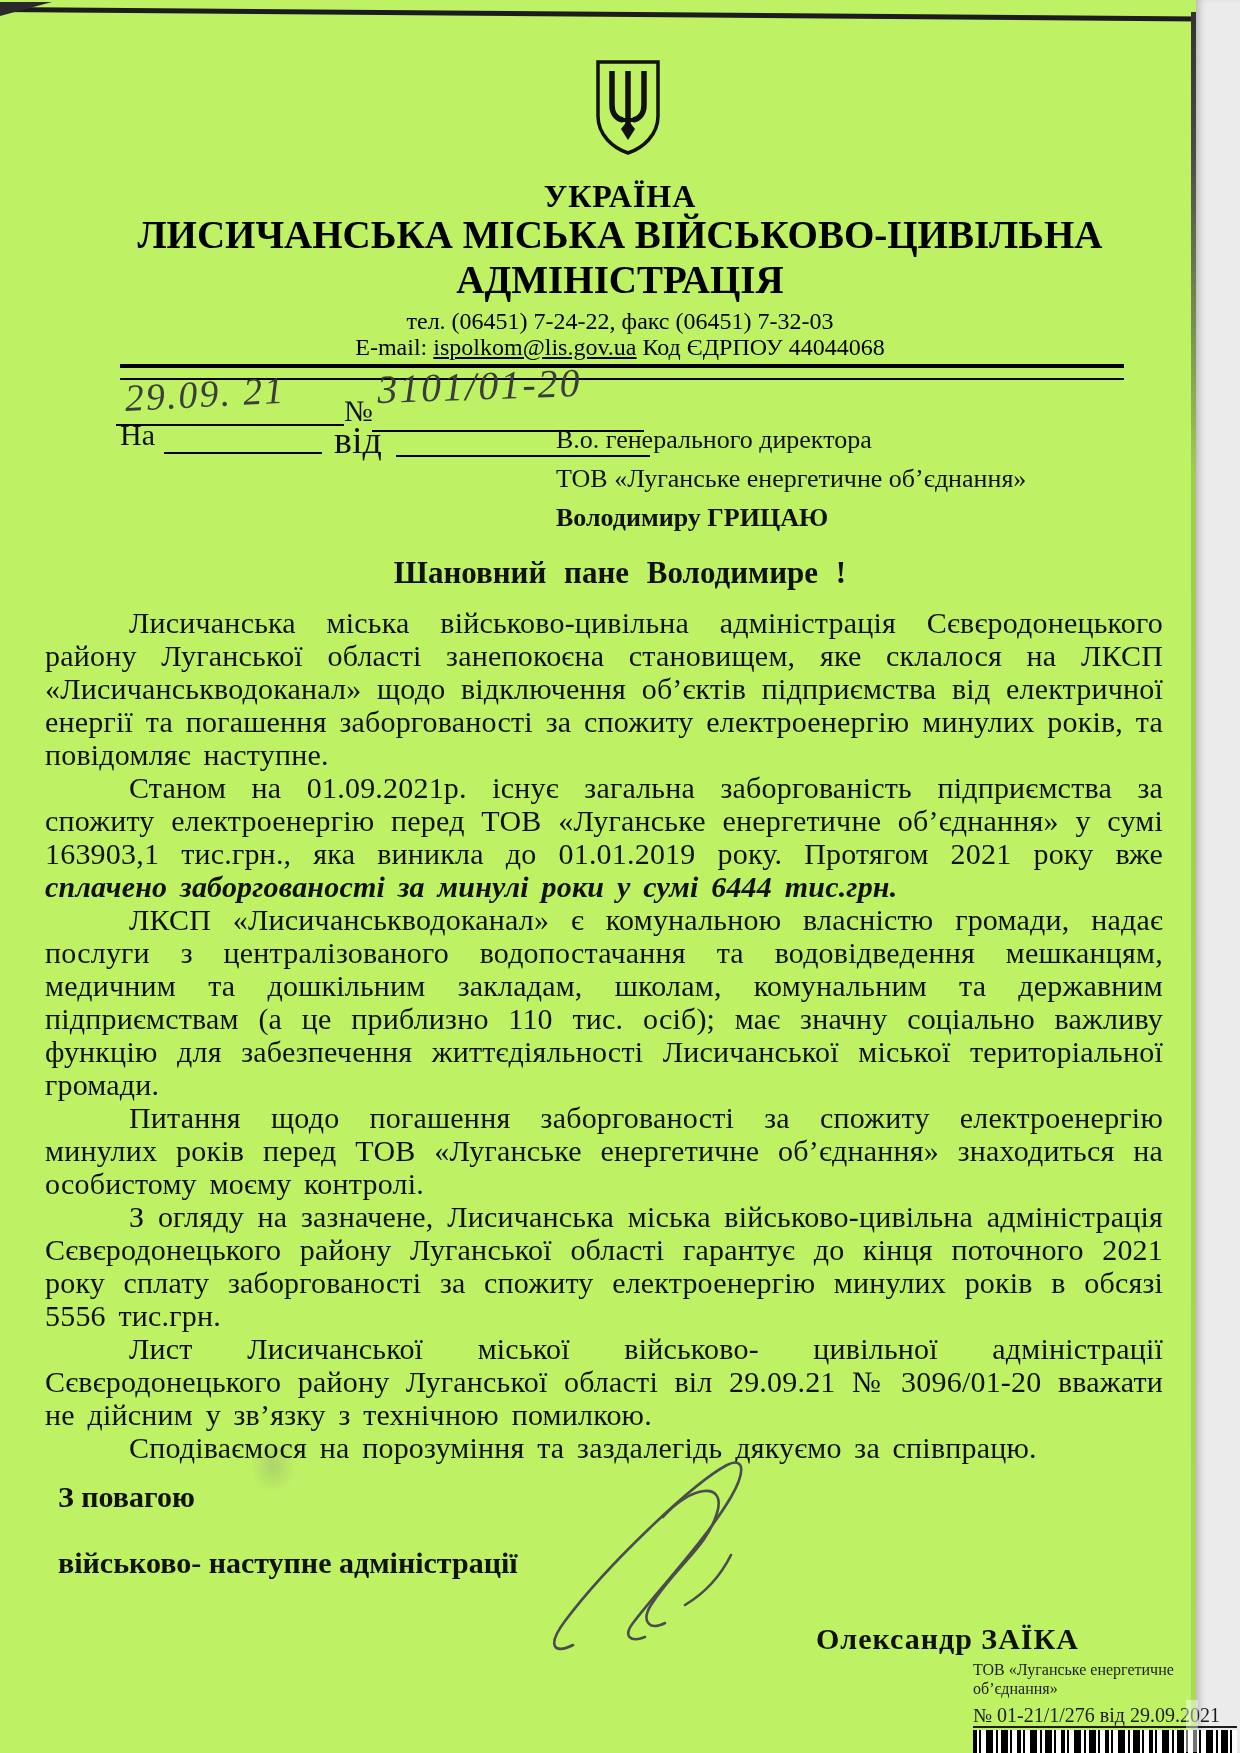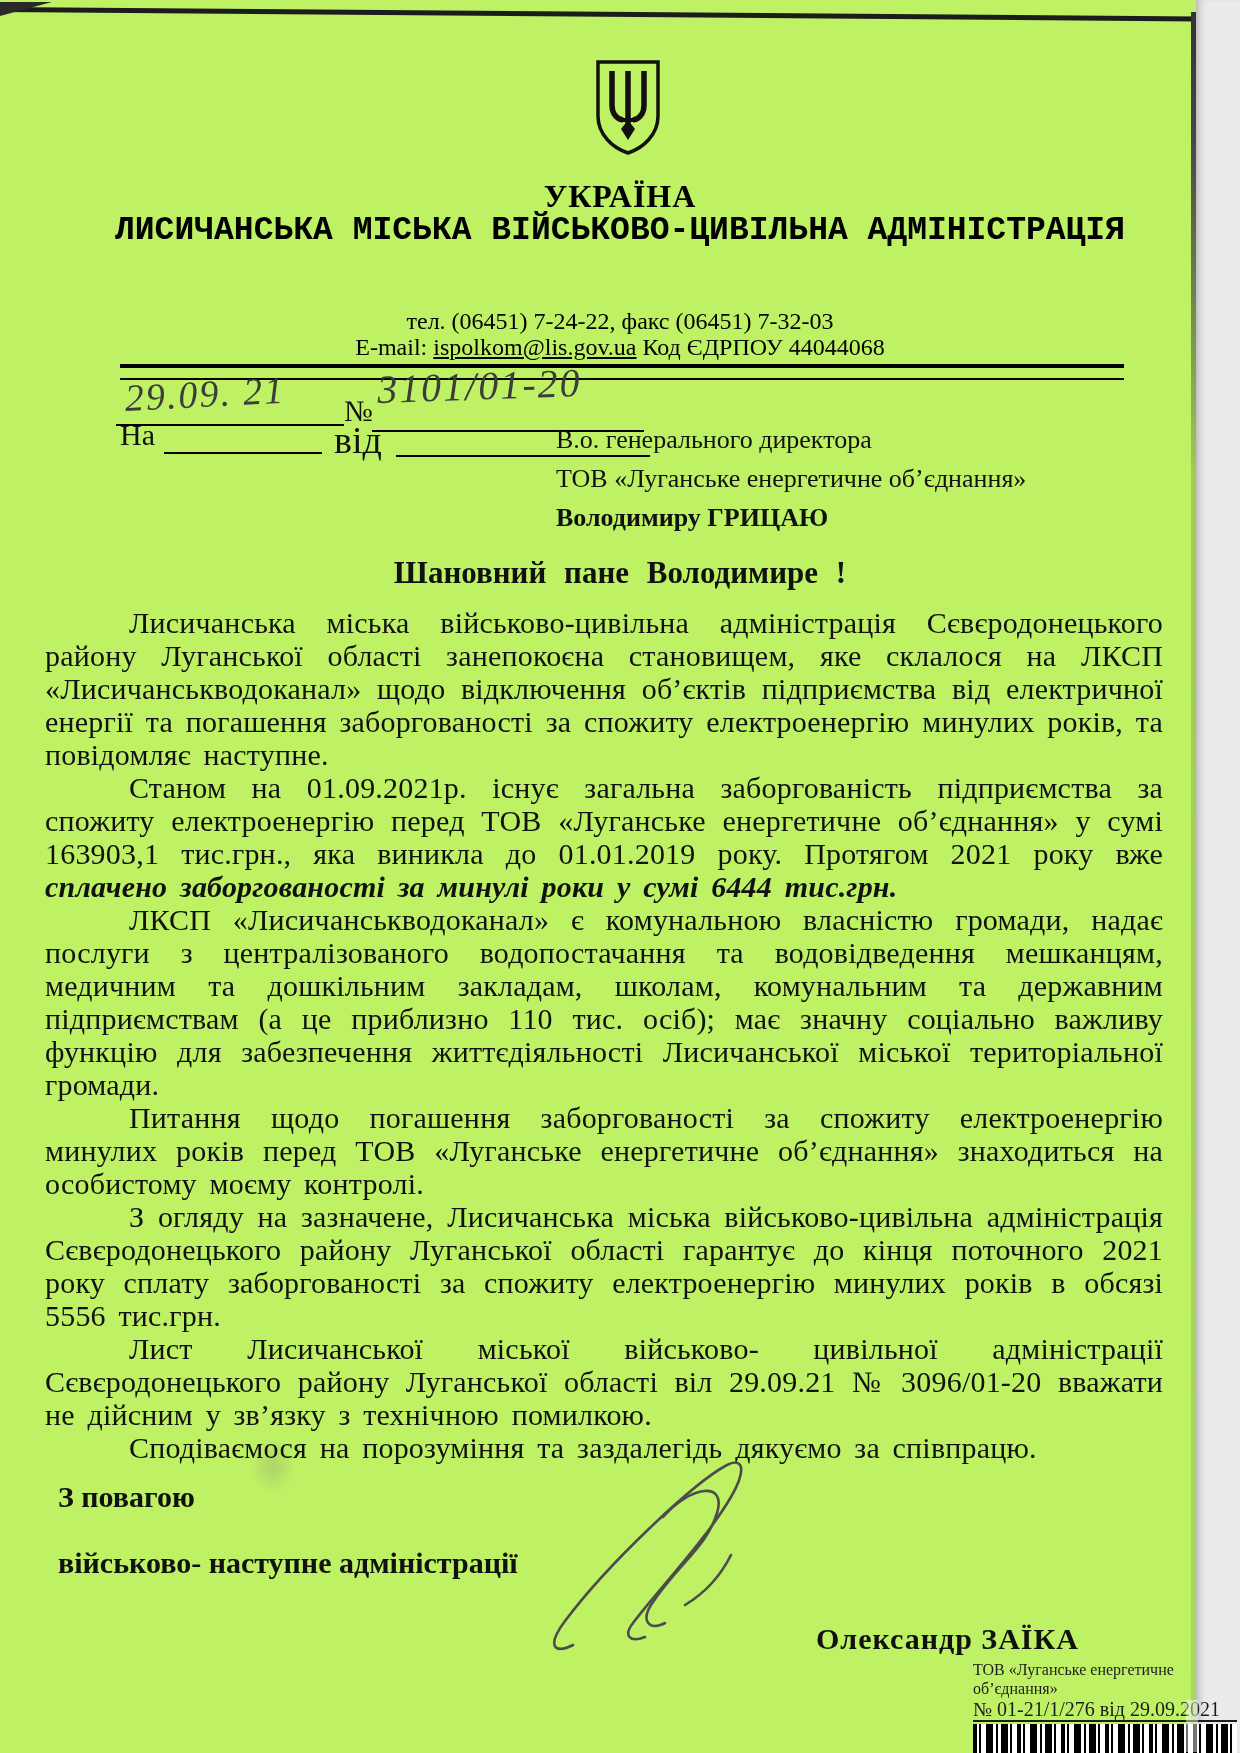--- a/index.html
+++ b/index.html
@@ -16,21 +16,21 @@
   .scan-band{position:absolute;top:0;left:1196px;width:44px;height:1753px;background:#ebebeb;
              box-shadow:inset 7px 0 9px -5px rgba(0,0,0,.28);z-index:1;}
   .scan-vline{position:absolute;top:12px;left:1191px;width:5px;height:1720px;z-index:2;
               background:linear-gradient(to bottom,#333 0,#4a4a4a 140px,rgba(0,0,0,.16) 460px,rgba(0,0,0,.10) 100%);}
   .smudge{position:absolute;left:250px;top:1438px;width:46px;height:56px;border-radius:50%;
           background:radial-gradient(ellipse at center,rgba(120,120,120,.25),rgba(120,120,120,0) 70%);}
   
   .emblem{position:absolute;left:592px;top:58px;width:72px;height:100px;}
   .lh{position:absolute;left:50px;width:1140px;text-align:center;color:#000;}
   .lh-country{top:178px;font-size:32px;font-weight:bold;letter-spacing:1px;}
-  .lh-org1{top:212px;font-size:33px;font-weight:bold;font-family:Liberation Mono, monospace;}
+  .lh-org1{top:212px;font-size:39px;font-weight:bold;}
   .lh-org2{top:244px;font-size:31px;font-weight:bold;}
   .lh-addr{top:282px;font-size:24px;}
   .lh-tel{top:308px;font-size:24px;}
   .lh-mail{top:334px;font-size:24px;}
   .lh-mail .u{text-decoration:underline;}
   .rule{position:absolute;left:120px;top:364px;width:1004px;height:10px;
         border-top:4px solid #000;border-bottom:2px solid #000;}
   
   .hand{font-style:italic;color:#3c3c3c;transform:rotate(-3deg);transform-origin:left bottom;
         letter-spacing:2px;}
@@ -56,21 +56,21 @@
              word-spacing:5px;letter-spacing:.2px;}
   .body-text p{margin:0;text-indent:84px;}
   .bi{font-weight:bold;font-style:italic;}
   
   .regards{position:absolute;left:58px;top:1480px;font-size:30px;font-weight:bold;}
   .signer-title{position:absolute;left:58px;top:1544px;font-size:30px;font-weight:bold;line-height:38px;width:560px;}
   .signer-name{position:absolute;left:816px;top:1584px;font-size:30px;font-weight:bold;letter-spacing:1px;margin-top:38px;}
   .signature{position:absolute;left:535px;top:1455px;width:270px;height:205px;}
   
   .stamp{position:absolute;left:973px;top:1660px;width:264px;font-size:16px;line-height:19px;color:#1d1d1d;z-index:4;}
-  .stamp-reg{margin-top:2px;font-size:20px;border-bottom:2px solid #1d1d1d;padding-bottom:1px;white-space:nowrap;}
+  .stamp-reg{margin-top:8px;font-size:20px;border-bottom:2px solid #1d1d1d;padding-bottom:1px;white-space:nowrap;}
   .barcode{margin-top:2px;height:38px;width:264px;
     background:repeating-linear-gradient(90deg,
       #000 0 4px,#fff 4px 6px,
       #000 6px 8px,#fff 8px 13px,
       #000 13px 20px,#fff 20px 23px,
       #000 23px 25px,#fff 25px 28px,
       #000 28px 35px,#fff 35px 37px,
       #000 37px 39px,#fff 39px 44px);}
   .fold{position:absolute;left:1186px;top:1700px;width:12px;height:52px;background:rgba(255,255,255,.45);z-index:5;}
 </style>

